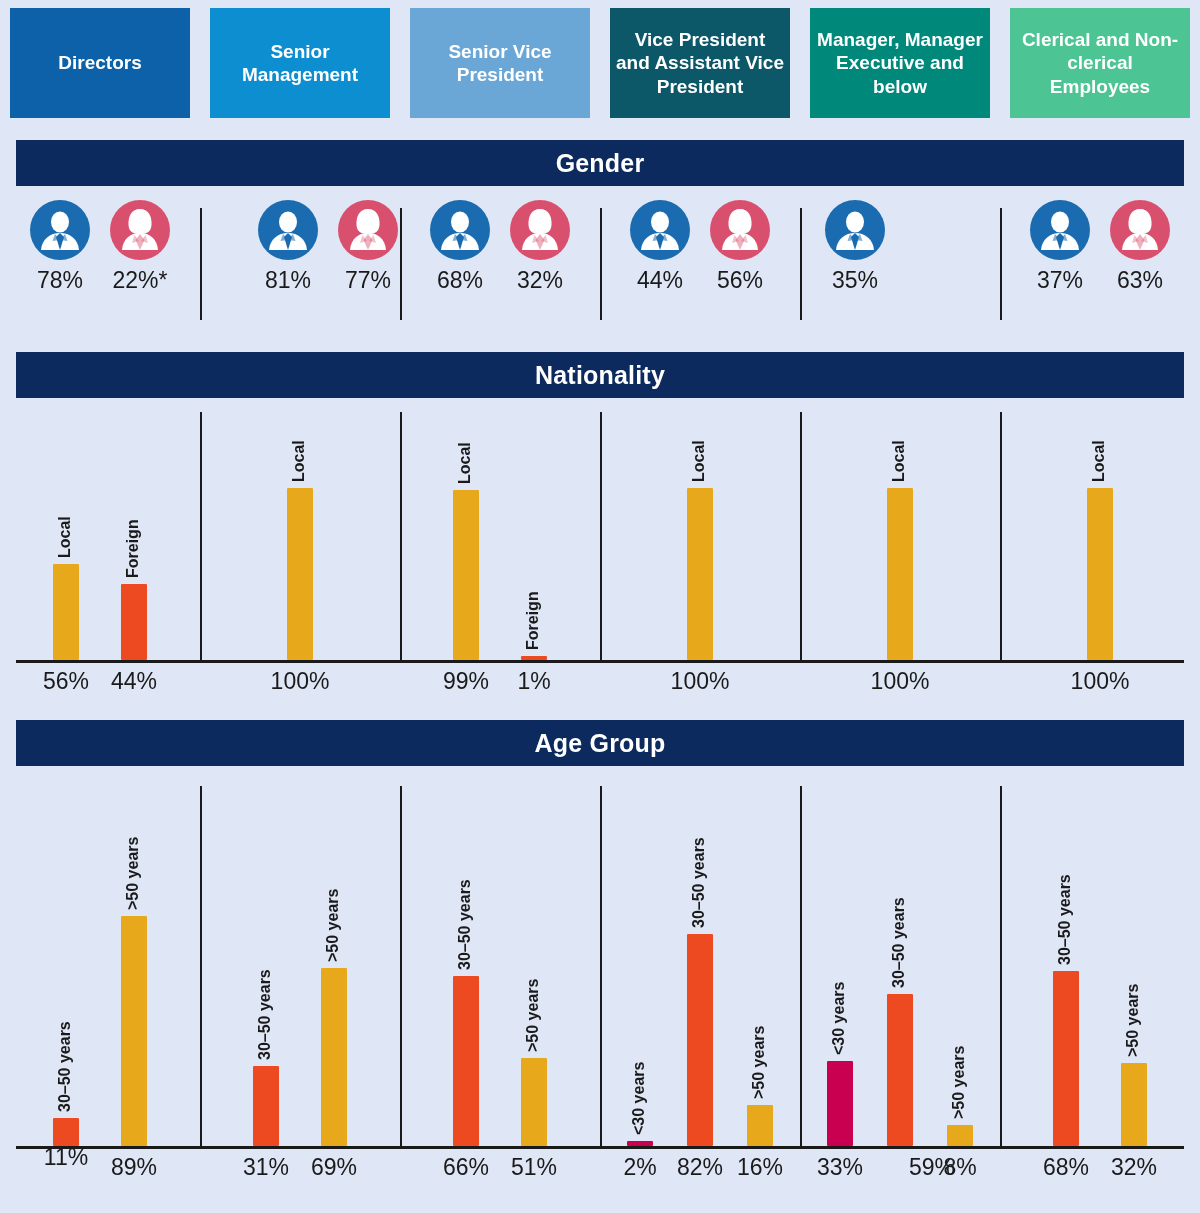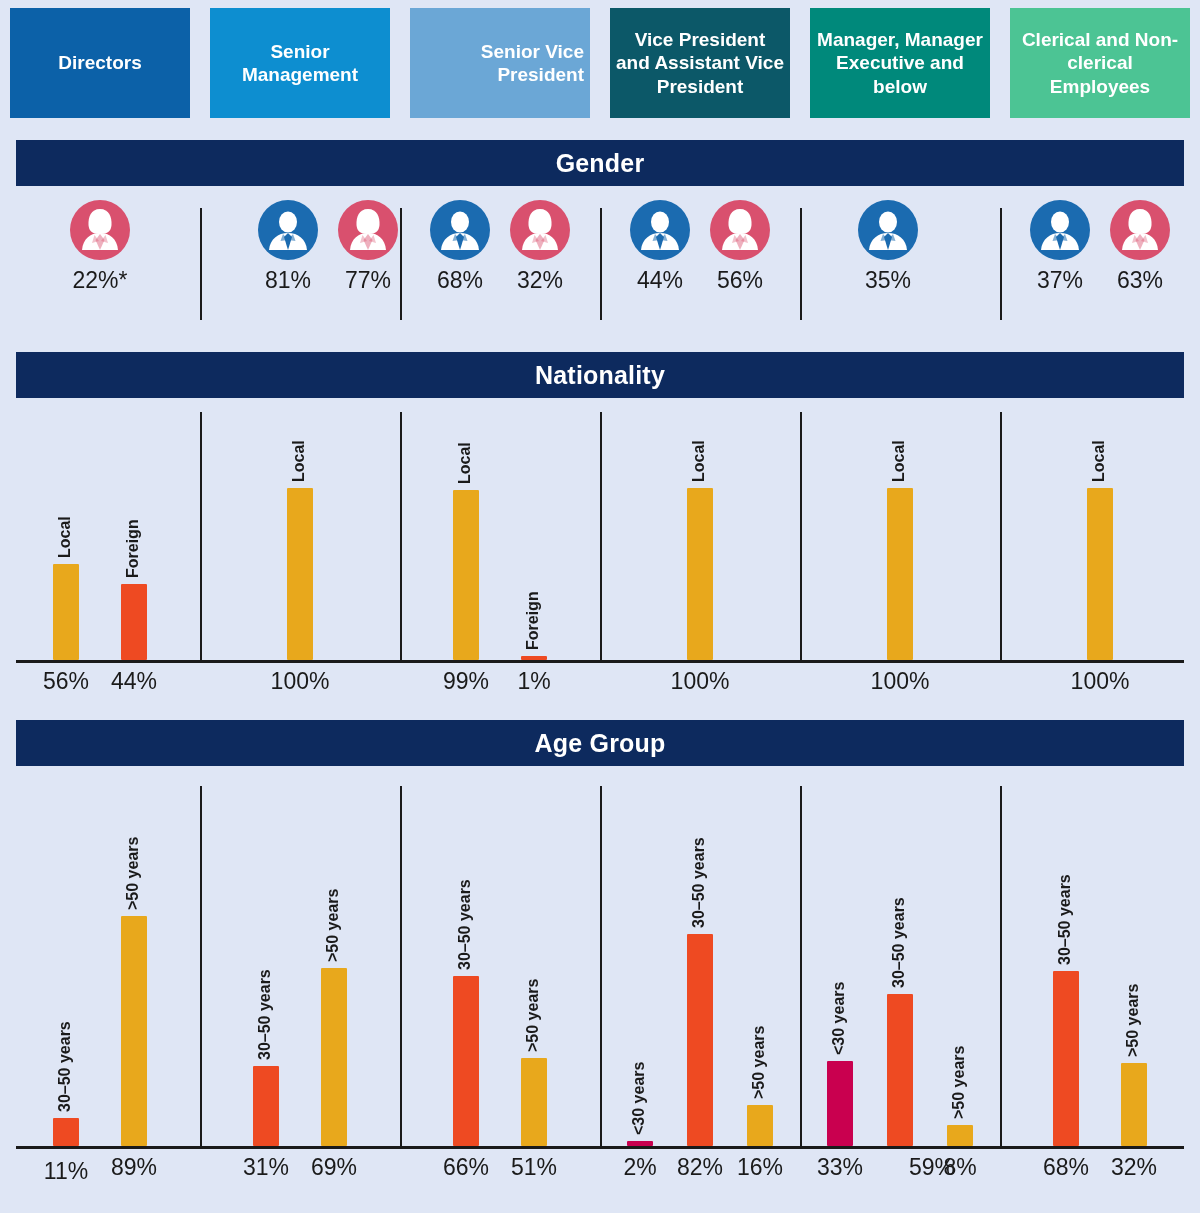--- a/index.html
+++ b/index.html
@@ -95,39 +95,54 @@
 <div class="page">
 
   <div class="cat-row" id="cat-row">
       <div class="cat-cell">
         <div class="cat-box" style="background: rgb(12, 97, 168);">Directors</div>
       </div>
       <div class="cat-cell">
         <div class="cat-box" style="background: rgb(13, 142, 208);">Senior Management</div>
       </div>
       <div class="cat-cell">
-        <div class="cat-box" style="background: rgb(107, 167, 214); text-align: right;">Senior Vice President</div>
+        <div class="cat-box" style="background: rgb(107, 167, 214);">Senior Vice President</div>
       </div>
       <div class="cat-cell">
         <div class="cat-box" style="background: rgb(12, 88, 104);">Vice President and Assistant Vice President</div>
       </div>
       <div class="cat-cell">
         <div class="cat-box" style="background: rgb(0, 137, 123);">Manager, Manager Executive and below</div>
       </div>
       <div class="cat-cell">
         <div class="cat-box" style="background: rgb(76, 196, 148);">Clerical and Non-clerical Employees</div>
       </div>
     </div>
 
   <div class="sec-title" id="title-gender">Gender</div>
   <div class="panel" id="panel-gender">
       <div class="col gender-col" style="left: 0px;">
         <div class="gender-item">
           <div class="g-circle">
             <svg viewBox="0 0 60 60">
+              <circle cx="30" cy="30" r="30" fill="#1b6bb0"></circle>
+              <g fill="#ffffff">
+                <ellipse cx="30" cy="22" rx="9" ry="10.5"></ellipse>
+                <path d="M30 33 C20 33 12 39 11 50 L49 50 C48 39 40 33 30 33 Z"></path>
+              </g>
+              <path d="M30 33 L26 37 L30 50 L34 37 Z" fill="#1b6bb0"></path>
+              <path d="M25 34 L30 40 L22.5 41 Z" fill="#1b6bb0" opacity=".55"></path>
+              <path d="M35 34 L30 40 L37.5 41 Z" fill="#1b6bb0" opacity=".55"></path>
+            </svg>
+          </div>
+          <div class="g-pct">78%</div>
+        </div>
+        <div class="gender-item">
+          <div class="g-circle">
+            <svg viewBox="0 0 60 60">
               <circle cx="30" cy="30" r="30" fill="#d9506e"></circle>
               <g fill="#ffffff">
                 <path d="M30 9 C21 9 18 17 18.5 25 C19 31 22 34 30 34 C38 34 41 31 41.5 25 C42 17 39 9 30 9 Z"></path>
                 <path d="M30 33 C20 33 13 39 12 50 L48 50 C47 39 40 33 30 33 Z"></path>
               </g>
               <path d="M30 34 L25.5 40 L30 50 L34.5 40 Z" fill="#d9506e" opacity=".45"></path>
               <path d="M24.5 35 L29 41 L22 43 Z" fill="#d9506e" opacity=".35"></path>
               <path d="M35.5 35 L31 41 L38 43 Z" fill="#d9506e" opacity=".35"></path>
             </svg>
           </div>
@@ -223,21 +238,21 @@
                 <path d="M30 33 C20 33 13 39 12 50 L48 50 C47 39 40 33 30 33 Z"></path>
               </g>
               <path d="M30 34 L25.5 40 L30 50 L34.5 40 Z" fill="#d9506e" opacity=".45"></path>
               <path d="M24.5 35 L29 41 L22 43 Z" fill="#d9506e" opacity=".35"></path>
               <path d="M35.5 35 L31 41 L38 43 Z" fill="#d9506e" opacity=".35"></path>
             </svg>
           </div>
           <div class="g-pct">56%</div>
         </div>
       </div>
-      <div class="col gender-col" style="left: 788px;">
+      <div class="col gender-col" style="left: 755px;">
         <div class="gender-item">
           <div class="g-circle">
             <svg viewBox="0 0 60 60">
               <circle cx="30" cy="30" r="30" fill="#1b6bb0"></circle>
               <g fill="#ffffff">
                 <ellipse cx="30" cy="22" rx="9" ry="10.5"></ellipse>
                 <path d="M30 33 C20 33 12 39 11 50 L49 50 C48 39 40 33 30 33 Z"></path>
               </g>
               <path d="M30 33 L26 37 L30 50 L34 37 Z" fill="#1b6bb0"></path>
               <path d="M25 34 L30 40 L22.5 41 Z" fill="#1b6bb0" opacity=".55"></path>
@@ -323,21 +338,21 @@
   <div class="sec-title" id="title-age">Age Group</div>
   <div class="panel" id="panel-age">
       <div class="vline" style="left: 200px; top: 0px; height: 360px;"></div>
       <div class="vline" style="left: 400px; top: 0px; height: 360px;"></div>
       <div class="vline" style="left: 600px; top: 0px; height: 360px;"></div>
       <div class="vline" style="left: 800px; top: 0px; height: 360px;"></div>
       <div class="vline" style="left: 1000px; top: 0px; height: 360px;"></div>
       <div class="axis" style="top: 360px;"></div>
       <div class="bar" style="left: 53px; width: 26px; height: 28px; top: 332px; bottom: auto; background: rgb(238, 74, 34);"></div>
       <div class="bar-label" style="left: 57px; bottom: auto; top: 326px; transform: translateY(-100%) rotate(180deg);">30–50 years</div>
-      <div class="tick" style="left: 66px; top: 372px;">11%</div>
+      <div class="tick" style="left: 66px; top: 358px;">11%</div>
       <div class="bar" style="left: 121px; width: 26px; height: 230px; top: 130px; bottom: auto; background: rgb(232, 168, 28);"></div>
       <div class="bar-label" style="left: 125px; bottom: auto; top: 124px; transform: translateY(-100%) rotate(180deg);">&gt;50 years</div>
       <div class="tick" style="left: 134px; top: 368px;">89%</div>
       <div class="bar" style="left: 253px; width: 26px; height: 80px; top: 280px; bottom: auto; background: rgb(238, 74, 34);"></div>
       <div class="bar-label" style="left: 257px; bottom: auto; top: 274px; transform: translateY(-100%) rotate(180deg);">30–50 years</div>
       <div class="tick" style="left: 266px; top: 368px;">31%</div>
       <div class="bar" style="left: 321px; width: 26px; height: 178px; top: 182px; bottom: auto; background: rgb(232, 168, 28);"></div>
       <div class="bar-label" style="left: 325px; bottom: auto; top: 176px; transform: translateY(-100%) rotate(180deg);">&gt;50 years</div>
       <div class="tick" style="left: 334px; top: 368px;">69%</div>
       <div class="bar" style="left: 453px; width: 26px; height: 170px; top: 190px; bottom: auto; background: rgb(238, 74, 34);"></div>

